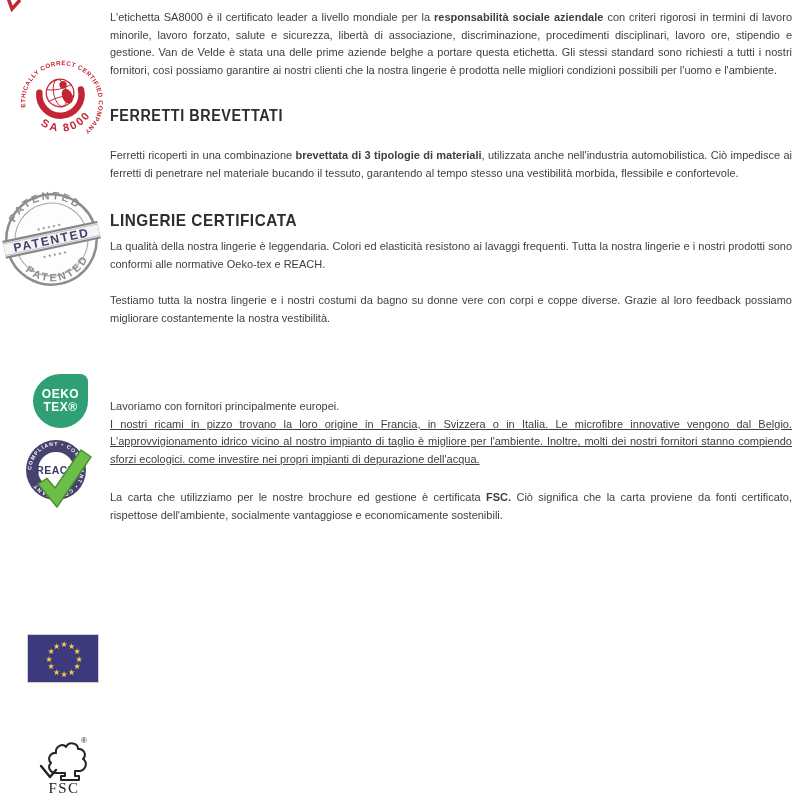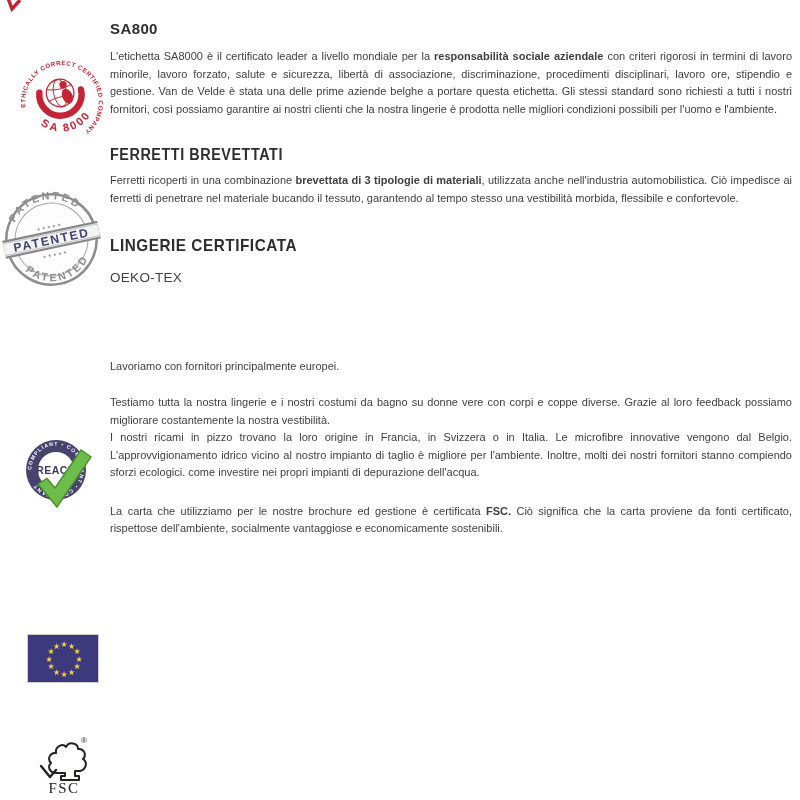--- a/index.html
+++ b/index.html
@@ -13,30 +13,30 @@
   p.body{font-size:11px;line-height:17.5px;text-align:justify;margin:0;color:#3f3f3f;}
   p.body.nojust{text-align:left;}
   .h-main{font-size:15px;font-weight:600;color:#2d2d2d;letter-spacing:.4px;margin:0;line-height:20px;}
   .h-cond{font-size:16px;font-weight:600;color:#2d2d2d;letter-spacing:.6px;margin:0;line-height:19px;
           transform:scaleX(.9);transform-origin:left center;}
   .sublabel{font-size:13.5px;font-weight:400;color:#3f3f3f;margin:0;line-height:17.5px;letter-spacing:.3px;}
   
   #h-sa800{margin-top:19px;}
   #p-sa800{margin-top:9px;}
   #h-ferretti{margin-top:27px;}
-  #p-ferretti{margin-top:8px;}
+  #p-ferretti{margin-top:22px;}
   #h-lingerie{margin-top:29px;}
   #p-lingerie{margin-top:8px;}
   #l-oeko{margin-top:14px;}
   #p-oeko{margin-top:0;}
   #p-reach{margin-top:16px;}
   #l-testato{margin-top:21px;}
   #p-testato{margin-top:19px;}
   #p-europe-intro{margin-top:71px;}
-  #p-europe{margin-top:0;}
+  #p-europe{margin-top:0;text-decoration:underline;}
   #p-fsc{margin-top:21px;}
   
   .icon-abs{position:absolute;}
   .rot-m12{transform:rotate(-12deg);}
   .oeko-badge{
     position:absolute;left:33px;top:374px;width:55px;height:54px;
     border-radius:50% 14% 50% 50%;
     display:flex;flex-direction:column;align-items:center;justify-content:center;
     color:#fff;font-weight:800;font-size:12px;line-height:13px;letter-spacing:.5px;text-align:center;
   }
@@ -87,20 +87,24 @@
     <text font-size="11" font-weight="700" fill="#8d8d8d" letter-spacing="2.5">
       <textPath href="#pt-bottom" startOffset="50%" text-anchor="middle">PATENTED</textPath>
     </text>
     <text x="50" y="38.5" text-anchor="middle" font-size="4.6" fill="#909090">★ ★ ★ ★ ★</text>
     <text x="50" y="67.5" text-anchor="middle" font-size="4.6" fill="#909090">★ ★ ★ ★ ★</text>
     <rect x="-3" y="42" width="106" height="16.5" fill="#f4f4f4" stroke="#868686" stroke-width="2.2" rx="1"></rect>
     <rect x="0" y="44.2" width="100" height="12.1" fill="none" stroke="#b0b0b0" stroke-width="0.7"></rect>
     <text x="50" y="54.8" text-anchor="middle" font-size="12.5" font-weight="800" fill="#3f3e6d" letter-spacing="1.8">PATENTED</text>
   </svg>
 
+  <div class="oeko-badge" style="background:#2f9f76;">
+    <span>OEKO</span>
+    <span>TEX®</span>
+  </div>
 
   <svg class="icon-abs" style="left:22px;top:437px;" width="88" height="76" viewBox="0 0 88 76">
     <defs>
       <path id="reach-ring" d="M 34,33 m -24.5,0 a 24.5,24.5 0 1,1 49,0 a 24.5,24.5 0 1,1 -49,0"></path>
     </defs>
     <circle cx="34" cy="33" r="30" fill="#47436f"></circle>
     <text font-size="5.2" font-weight="700" fill="#ffffff" letter-spacing="1.1">
       <textPath href="#reach-ring" startOffset="0%">COMPLIANT • COMPLIANT • COMPLIANT</textPath>
     </text>
     <circle cx="34" cy="33" r="18" fill="#ffffff"></circle>
@@ -124,32 +128,31 @@
   </div>
 
   <svg class="icon-abs" style="left:37px;top:733px;" width="54" height="62" viewBox="0 0 54 62">
     <path d="M19,40 C13,40 10,34 14,30 C10,26 13,19 19,20 C18,13 26,10 29,14 C32,8 41,10 41,16 C47,15 50,22 46,26 C51,29 49,37 43,38 L38,38 L38,43 L42,43 L42,47 L24,47 L24,43 L28,43 L28,40 Z" fill="none" stroke="#232321" stroke-width="2" stroke-linejoin="round"></path>
     <path d="M4,33 L13,44 L19,37" fill="none" stroke="#232321" stroke-width="2.4" stroke-linecap="round" stroke-linejoin="round"></path>
     <text x="47" y="10" text-anchor="middle" font-size="8" fill="#232321">®</text>
     <text x="27" y="60" text-anchor="middle" class="serif" font-size="15" letter-spacing="1.5" fill="#232321">FSC</text>
   </svg>
 
   <div class="text-col">
-    <h2 id="h-sa800" class="h-main">SA800</h2>
     <p id="p-sa800" class="body"><span>L'etichetta SA8000 è il certificato leader a livello mondiale per la </span><span style="font-weight: 700;">responsabilità sociale aziendale</span><span> con criteri rigorosi in termini di lavoro minorile, lavoro forzato, salute e sicurezza, libertà di associazione, discriminazione, procedimenti disciplinari, lavoro ore, stipendio e gestione. Van de Velde è stata una delle prime aziende belghe a portare questa etichetta.  Gli stessi standard sono richiesti a tutti i nostri fornitori, così possiamo garantire ai nostri clienti che la nostra lingerie è prodotta nelle migliori condizioni possibili per l'uomo e l'ambiente.</span></p>
 
     <h2 id="h-ferretti" class="h-cond">FERRETTI BREVETTATI</h2>
     <p id="p-ferretti" class="body"><span>Ferretti ricoperti in una combinazione </span><span style="font-weight: 700;">brevettata di 3 tipologie di materiali</span><span>, utilizzata anche nell'industria automobilistica. Ciò impedisce ai ferretti di penetrare nel materiale bucando il tessuto, garantendo al tempo stesso una vestibilità morbida, flessibile e confortevole.</span></p>
 
     <h2 id="h-lingerie" class="h-cond" style="font-size:17px;">LINGERIE CERTIFICATA</h2>
-
-    <p id="l-oeko" class="sublabel">OEKO-TEX</p>
+    <p id="p-lingerie" class="body"><span>La qualità della nostra lingerie è leggendaria. Colori ed elasticità resistono ai lavaggi frequenti. Tutta la nostra lingerie e i nostri prodotti sono conformi alle normative Oeko-tex e REACH.</span></p>
 
 
-    <p id="p-europe-intro" class="body nojust"><span>Lavoriamo con fornitori principalmente europei.</span></p>
 
     <p id="p-testato" class="body"><span>Testiamo tutta la nostra lingerie e i nostri costumi da bagno su donne vere con corpi e coppe diverse. Grazie al loro feedback possiamo migliorare costantemente la nostra vestibilità.</span></p>
+
+    <p id="p-europe-intro" class="body nojust"><span>Lavoriamo con fornitori principalmente europei.</span></p>
     <p id="p-europe" class="body"><span>I nostri ricami in pizzo trovano la loro origine in Francia, in Svizzera o in Italia. Le microfibre innovative vengono dal Belgio. L'approvvigionamento idrico vicino al nostro impianto di taglio è migliore per l'ambiente. Inoltre, molti dei nostri fornitori stanno compiendo sforzi ecologici. come investire nei propri impianti di depurazione dell'acqua.</span></p>
 
     <p id="p-fsc" class="body"><span>La carta che utilizziamo per le nostre brochure ed gestione è certificata </span><span style="font-weight: 700;">FSC.</span><span> Ciò significa che la carta proviene da fonti certificato, rispettose dell'ambiente, socialmente vantaggiose e economicamente sostenibili.</span></p>
   </div>
 
 </div>
 
 </body></html>

